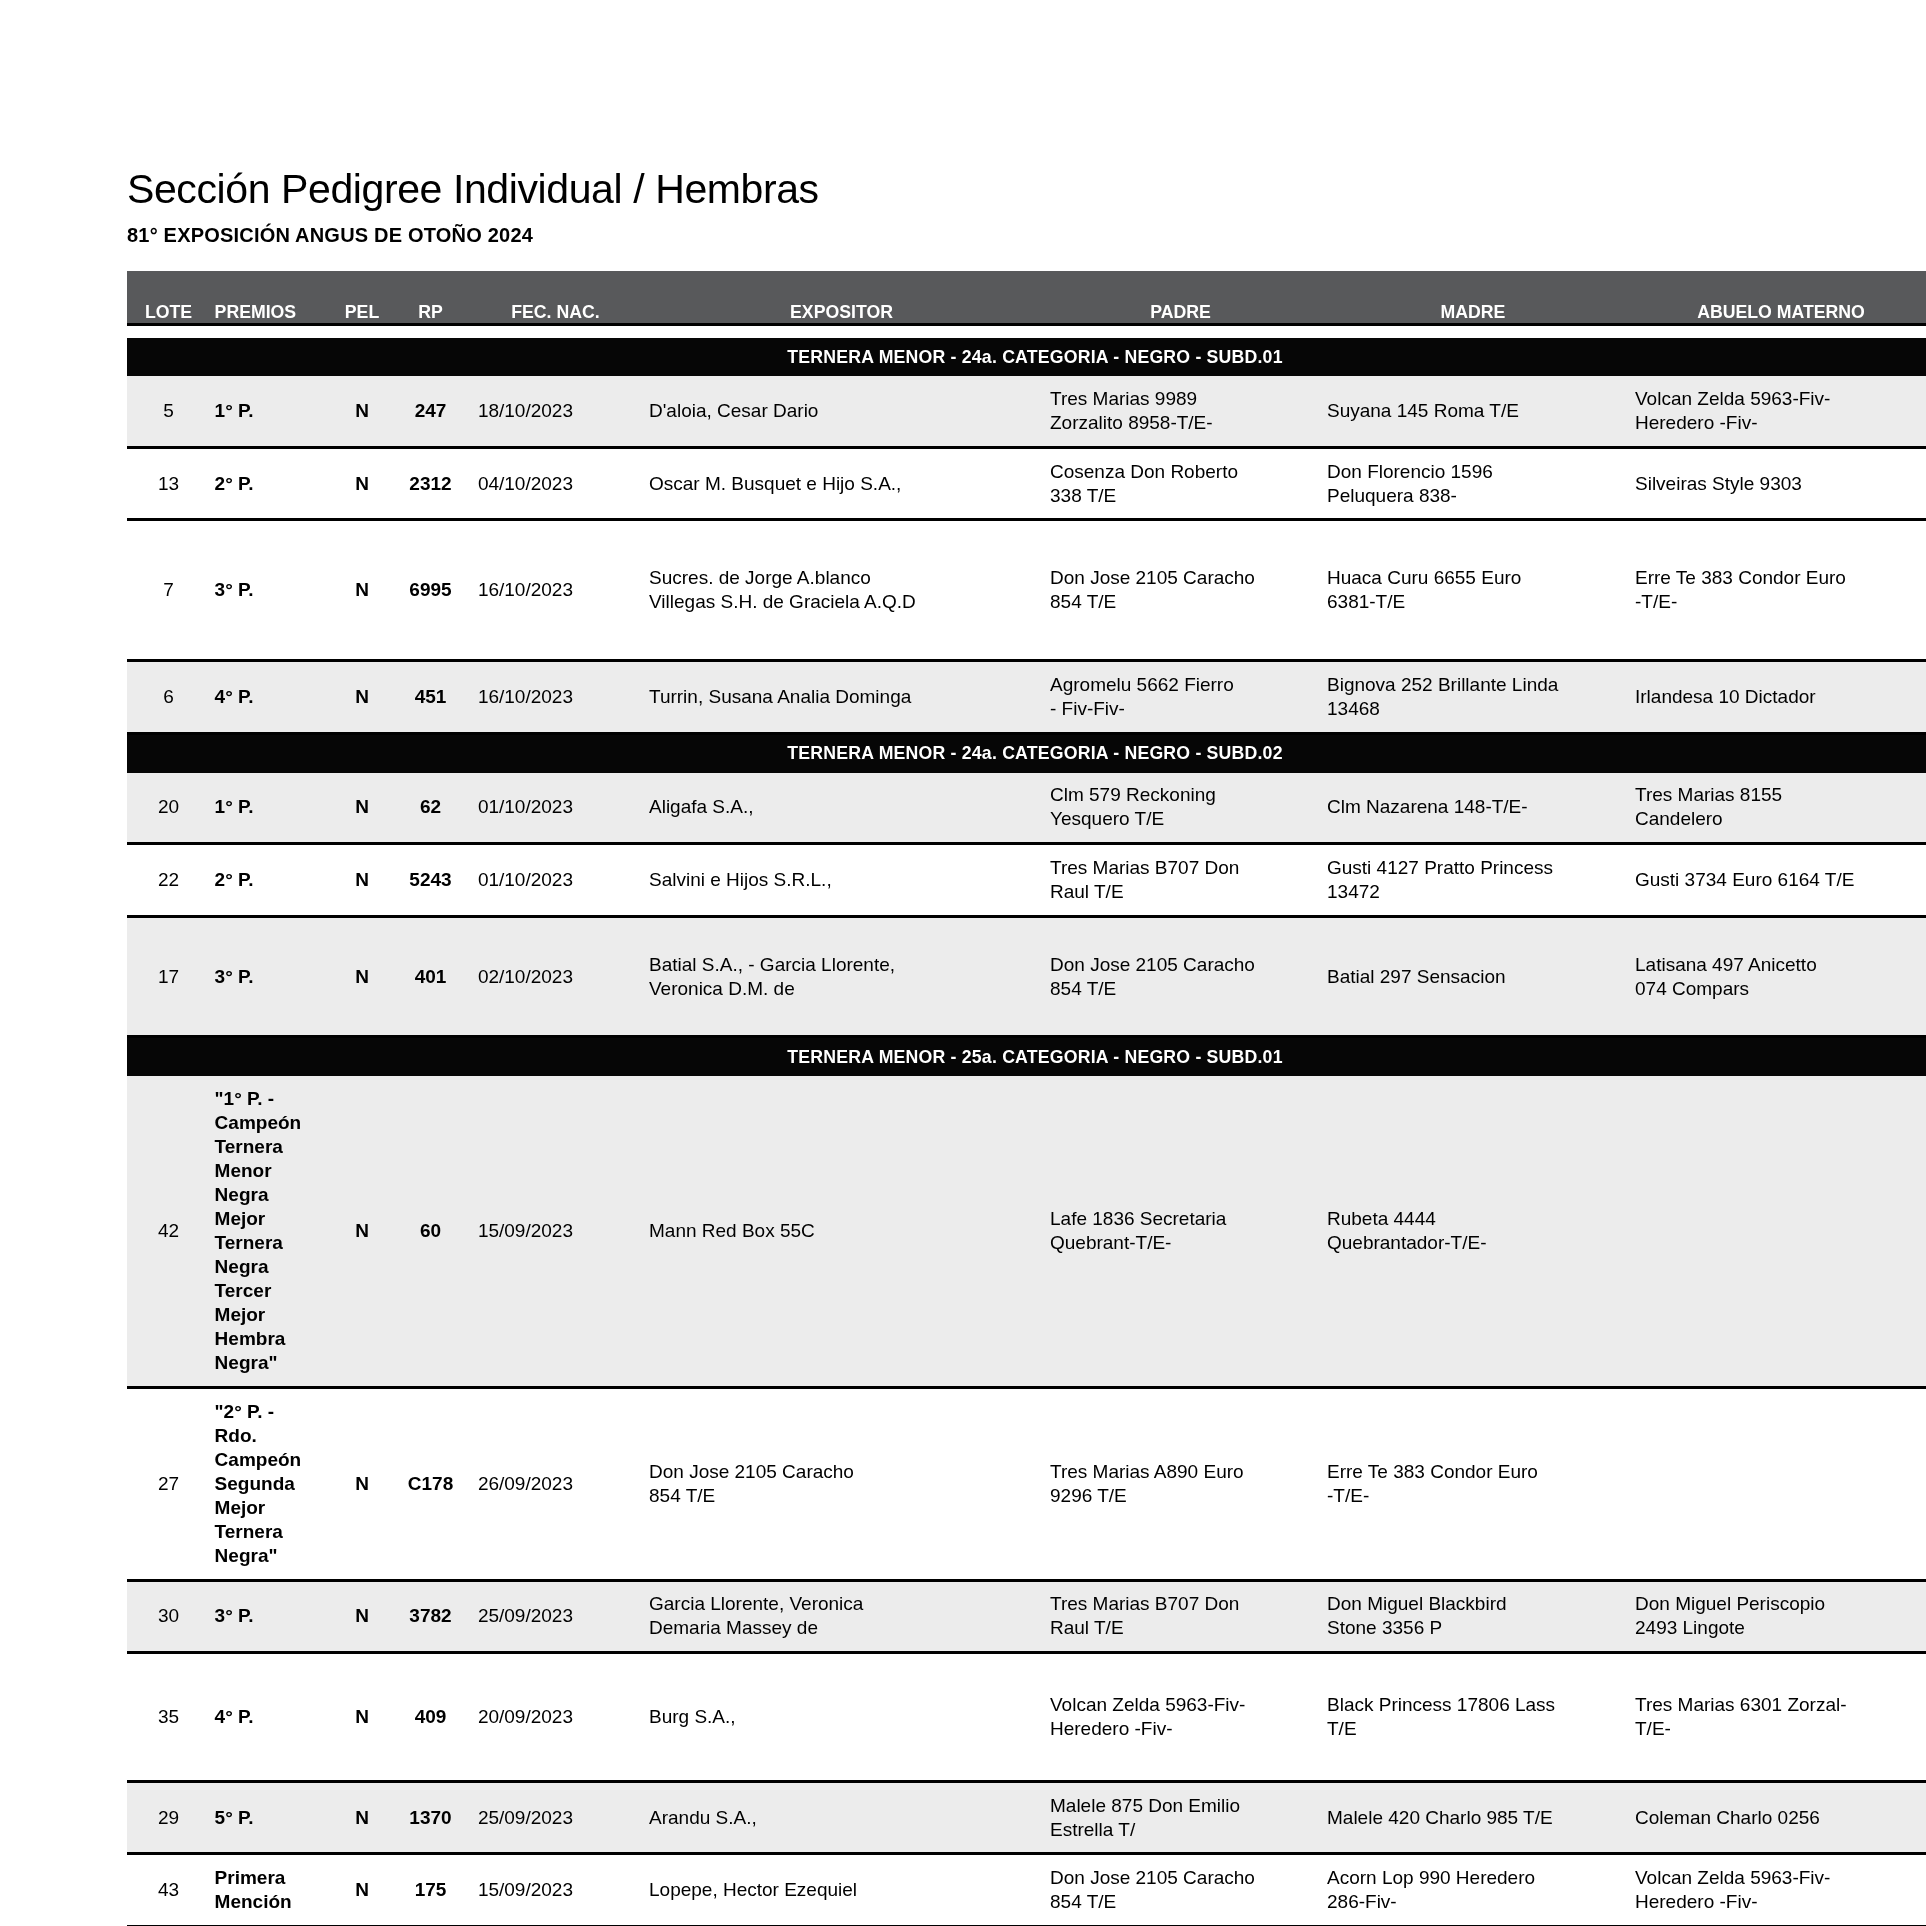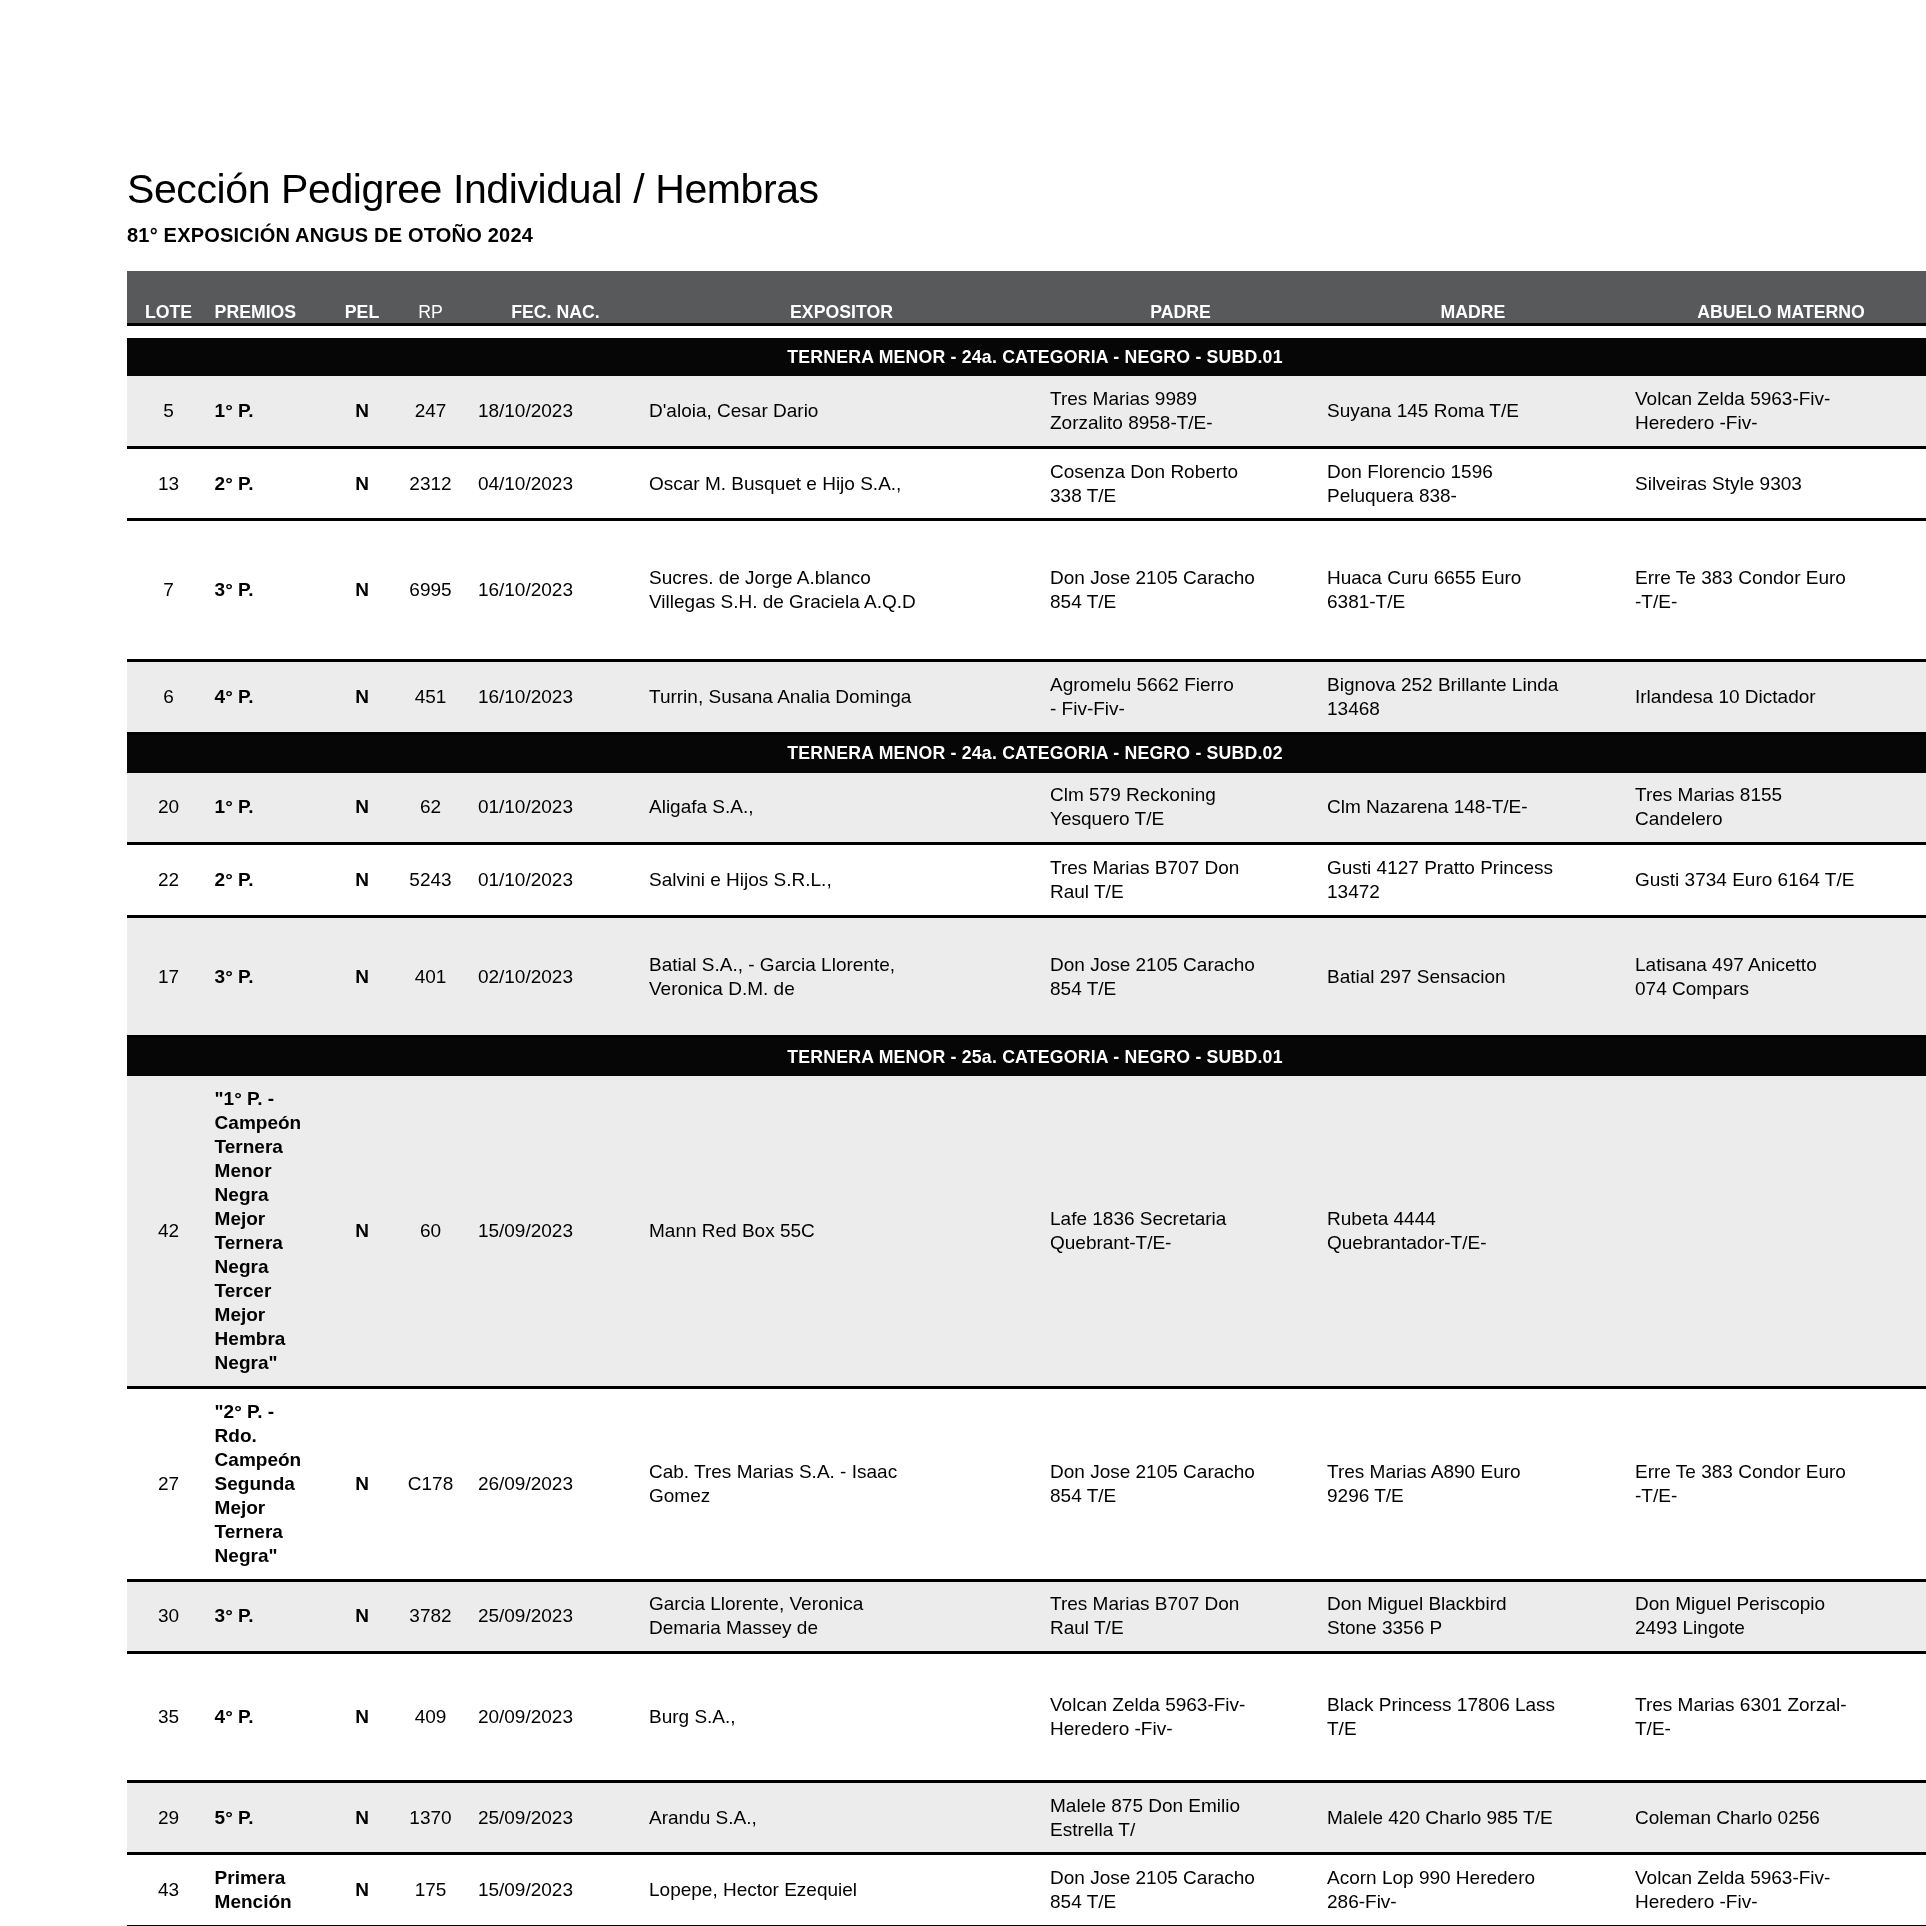--- a/index.html
+++ b/index.html
@@ -32,21 +32,21 @@
   }
   .r{
     font-size:19px;line-height:24px;border-bottom:3.1px solid #000;
     padding:10.8px 0;background:#fff;
   }
   .r.shade{background:#ececec;}
   .c{padding-right:16px;white-space:pre-line;}
   .c.lote{text-align:center;padding-right:0;}
   .c.premios{font-weight:700;padding-left:4.6px;}
   .c.pel{text-align:center;font-weight:700;padding-right:0;}
-  .c.rp{text-align:center;font-weight:400;padding-right:0;}
+  .c.rp{text-align:center;font-weight:700;padding-right:0;}
   .c.fec{padding-left:3.9px;}
   .thead .c{white-space:normal;margin-top:31px;}
   .thead .c.lote,.thead .c.pel,.thead .c.rp,.thead .c.fec,
   .thead .c.exp,.thead .c.padre,.thead .c.madre,.thead .c.abuelo{text-align:center;}
   .thead .c.premios{text-align:left;}
   
   .mh300{min-height:116px;}
   .mh250{min-height:96px;}
   .mh270{min-height:104px;}
 </style>
@@ -202,22 +202,20 @@
 
     <div class="grid r">
       <div class="c lote">27</div>
       <div class="c premios">"2° P. - Rdo.
 Campeón
 Segunda Mejor
 Ternera Negra"</div>
       <div class="c pel">N</div>
       <div class="c rp">C178</div>
       <div class="c fec">26/09/2023</div>
-      <div class="c exp">Cab. Tres Marias S.A. - Isaac
-Gomez</div>
       <div class="c padre">Don Jose 2105 Caracho
 854 T/E</div>
       <div class="c madre">Tres Marias A890 Euro
 9296 T/E</div>
       <div class="c abuelo">Erre Te 383 Condor Euro
 -T/E-</div>
     </div>
 
     <div class="grid r shade">
       <div class="c lote">30</div>

